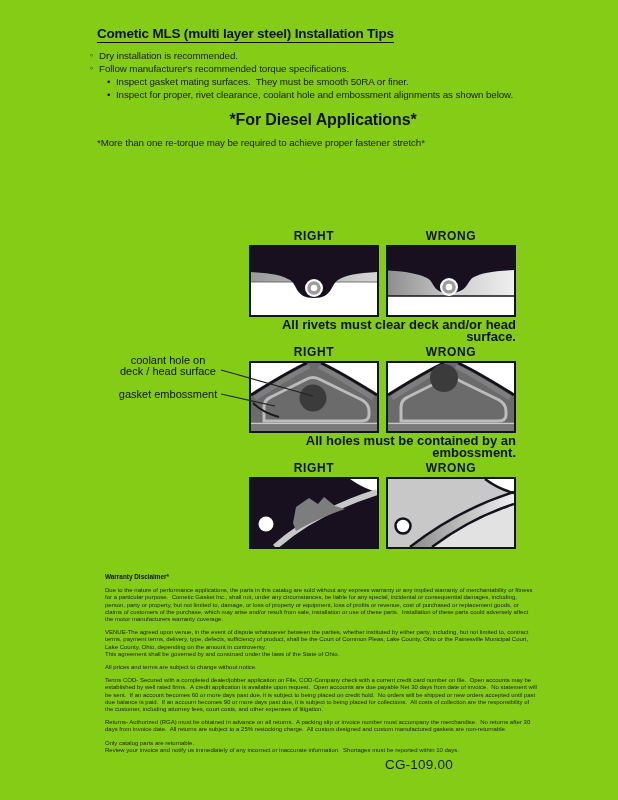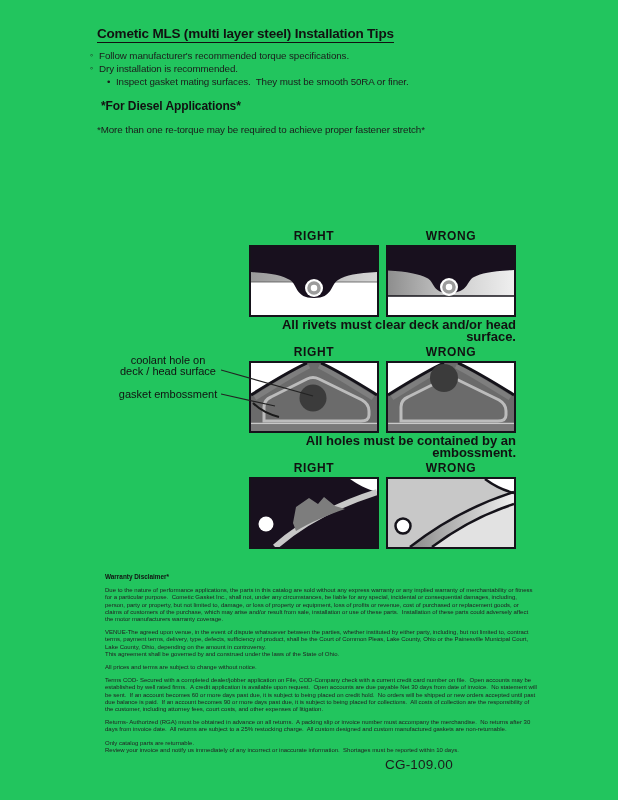--- a/index.html
+++ b/index.html
@@ -1,30 +1,30 @@
 <!DOCTYPE html>
 <html><head>
 <meta charset="utf-8">
 <style>
   html,body{margin:0;padding:0;background:#ffffff;}
   body{width:618px;height:800px;position:relative;overflow:hidden;
        font-family:"Liberation Sans","DejaVu Sans",sans-serif;color:#1b1b1b;}
-  .page{position:absolute;inset:0;background:#22c55e;}
+  .page{position:absolute;inset:0;background:#84cc16;}
 
   
   .content{position:absolute;left:90px;top:26px;width:455px;
            font-size:9.8px;line-height:13px;letter-spacing:-0.1px;}
   .title{display:inline-block;margin:0 0 6px 7px;font-size:13.5px;line-height:15px;
          font-weight:bold;letter-spacing:-0.2px;color:#111;
          border-bottom:1.6px solid #111;padding-bottom:1px;}
   .bullet{position:relative;padding-left:9px;white-space:pre-wrap;}
   .bullet::before{content:"\25E6";position:absolute;left:0;top:0;font-size:9px;}
   .subbullet{position:relative;padding-left:26px;white-space:pre-wrap;}
   .subbullet::before{content:"\2022";position:absolute;left:17px;top:0;}
-  .diesel-heading{margin:12px 0 3px 11px;font-size:12px;font-weight:bold;color:#111;}
+  .diesel-heading{margin:12px 0 3px 11px;font-size:16px;font-weight:bold;color:#111;text-align:center;}
   .para{margin:0 0 0 7px;white-space:pre-wrap;}
   .para + .para{margin-top:9px;}
   .note{margin:10px 0 0 7px;white-space:pre-wrap;}
 
   
   .diagrams{position:absolute;left:249px;top:229px;width:267px;}
   .pair{position:relative;margin-bottom:2px;}
   .pair-labels{display:flex;justify-content:space-between;height:16px;}
   .pair-labels span{width:130px;text-align:center;font-size:12px;font-weight:bold;
                     letter-spacing:0.6px;color:#111;}
@@ -53,23 +53,24 @@
   .footer-code{position:absolute;left:385px;top:757px;font-size:13.5px;
                letter-spacing:0.2px;color:#1b1b1b;}
 </style>
 </head>
 <body>
 
 <div class="page">
 
   <div class="content">
     <h1 class="title">Cometic MLS (multi layer steel) Installation Tips</h1>
+    <div class="bullet">Dry installation is recommended.</div>
     <div class="bullet">Follow manufacturer's recommended torque specifications.</div>
-    <div class="bullet">Dry installation is recommended.</div>
     <div class="subbullet">Inspect gasket mating surfaces.  They must be smooth 50RA or finer.</div>
+    <div class="subbullet">Inspect for proper, rivet clearance, coolant hole and embossment alignments as shown below.</div>
 
     <h2 class="diesel-heading">*For Diesel Applications*</h2>
     <p class="note">*More than one re-torque may be required to achieve proper fastener stretch*</p>
   </div>
 
   <div class="diagrams">
 
     <div class="pair">
       <div class="pair-labels">
         <span>RIGHT</span>

